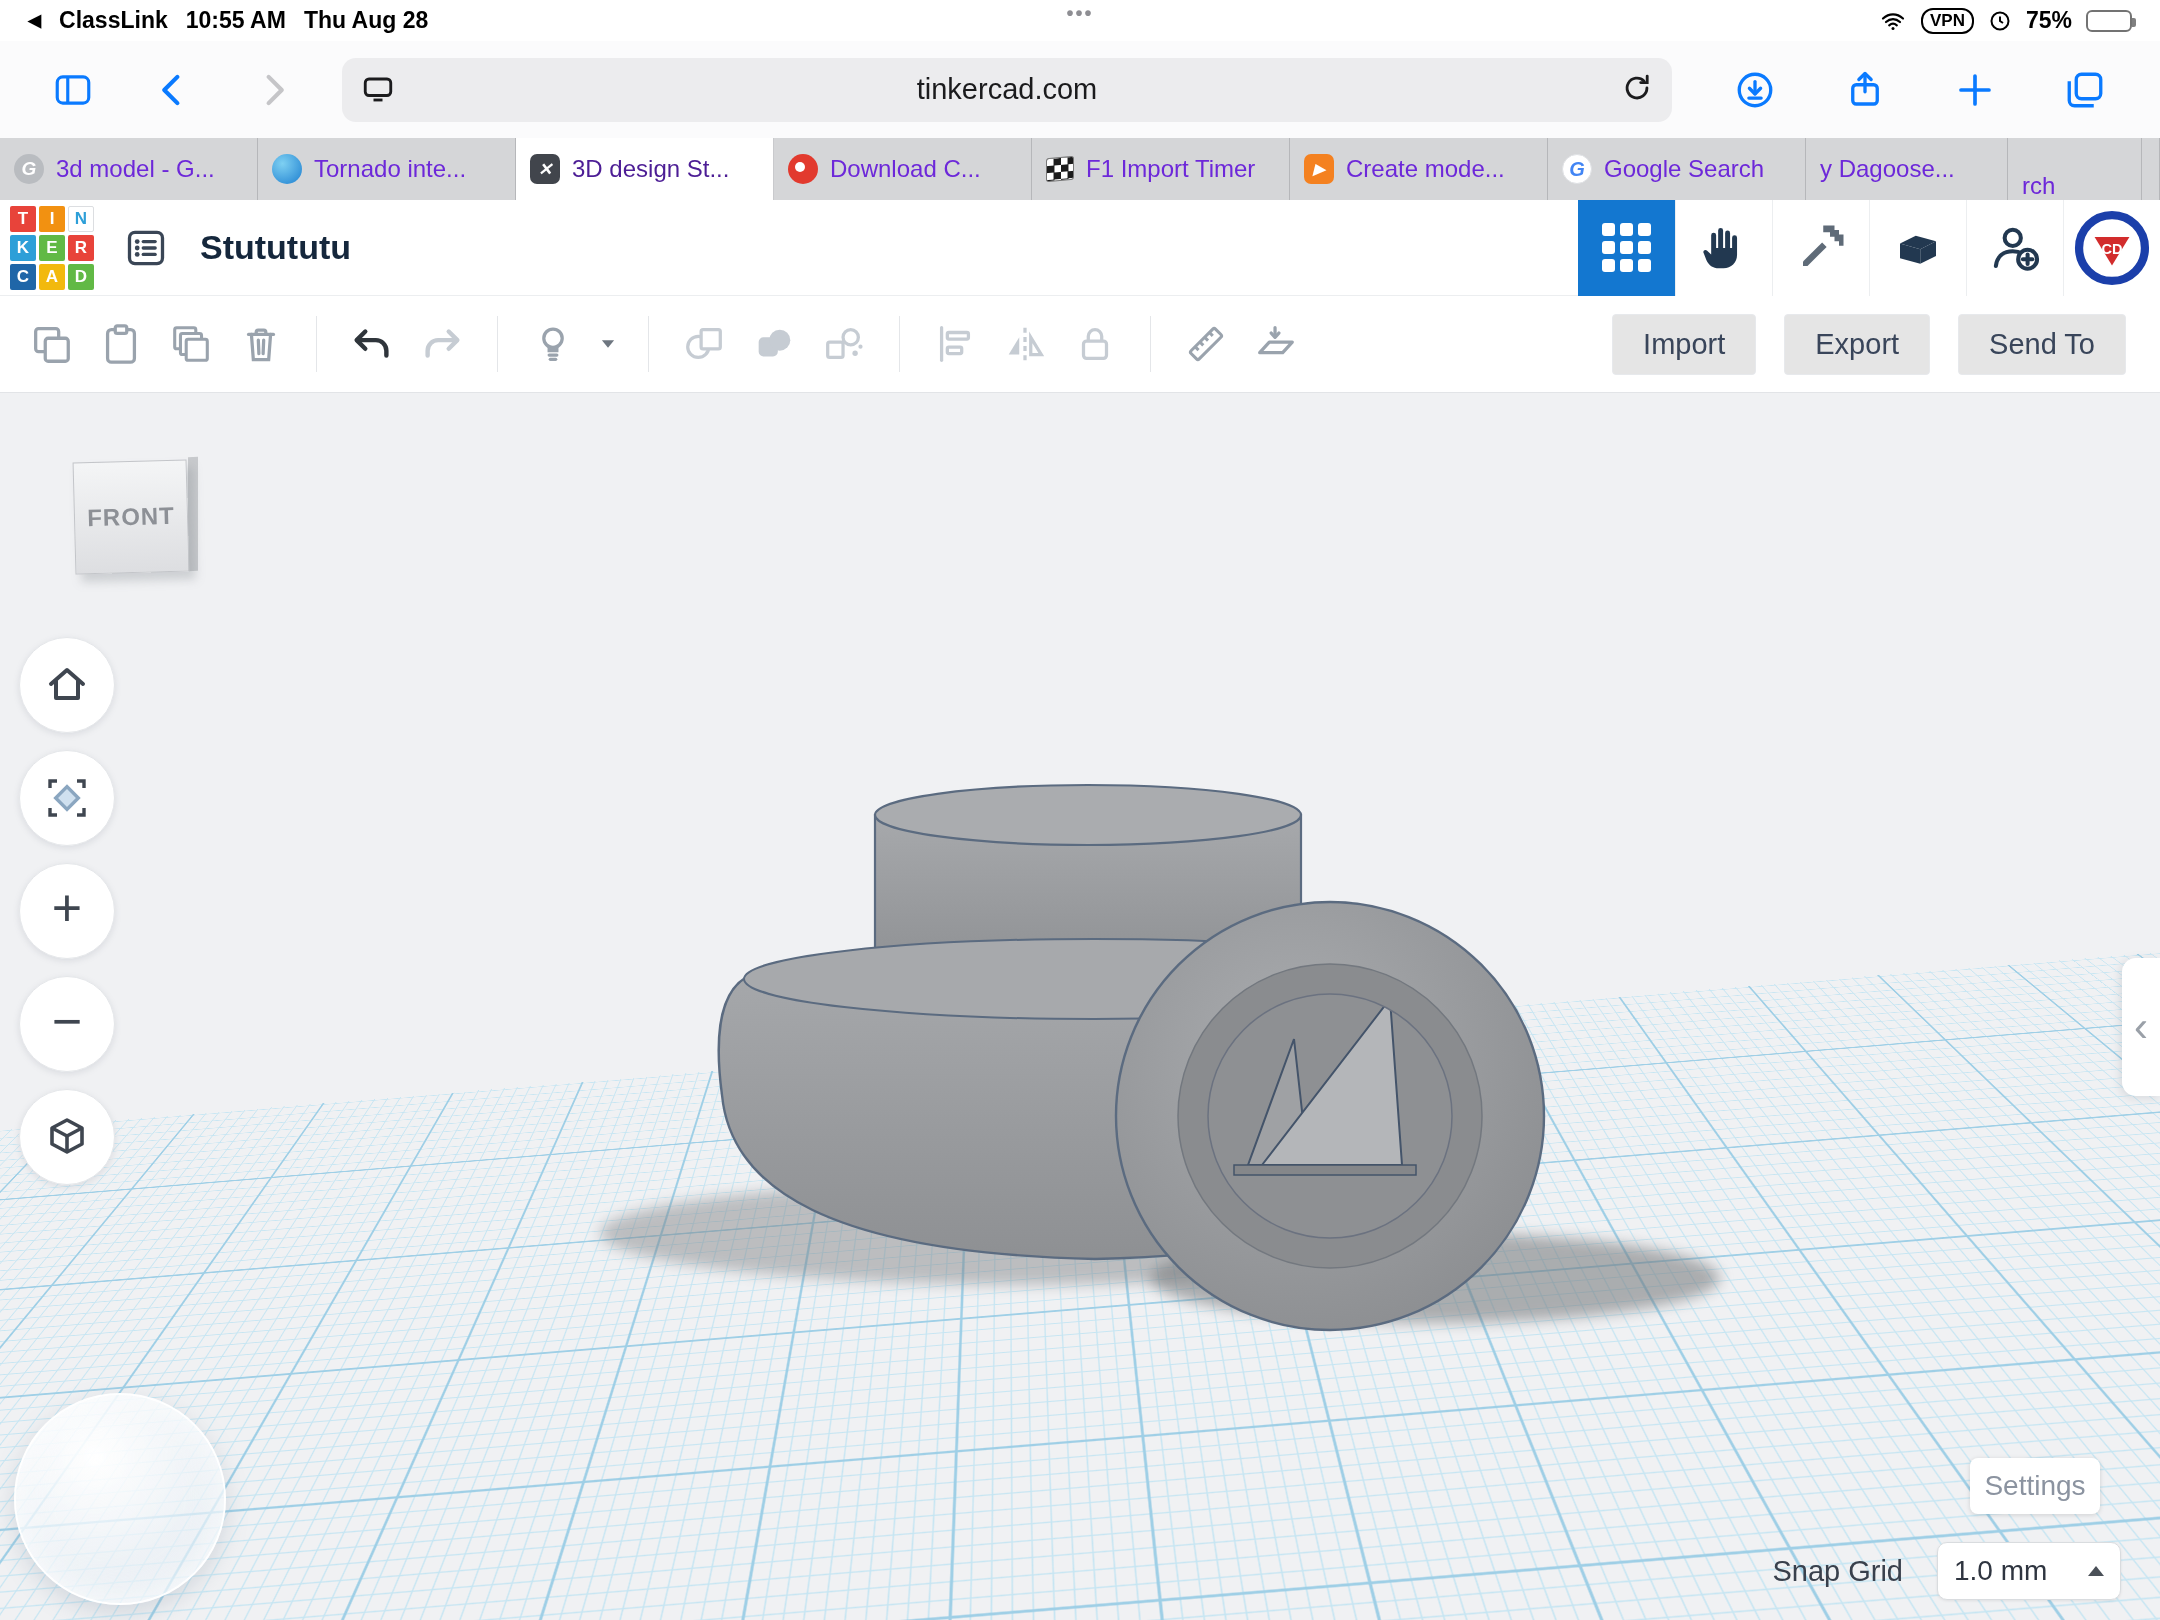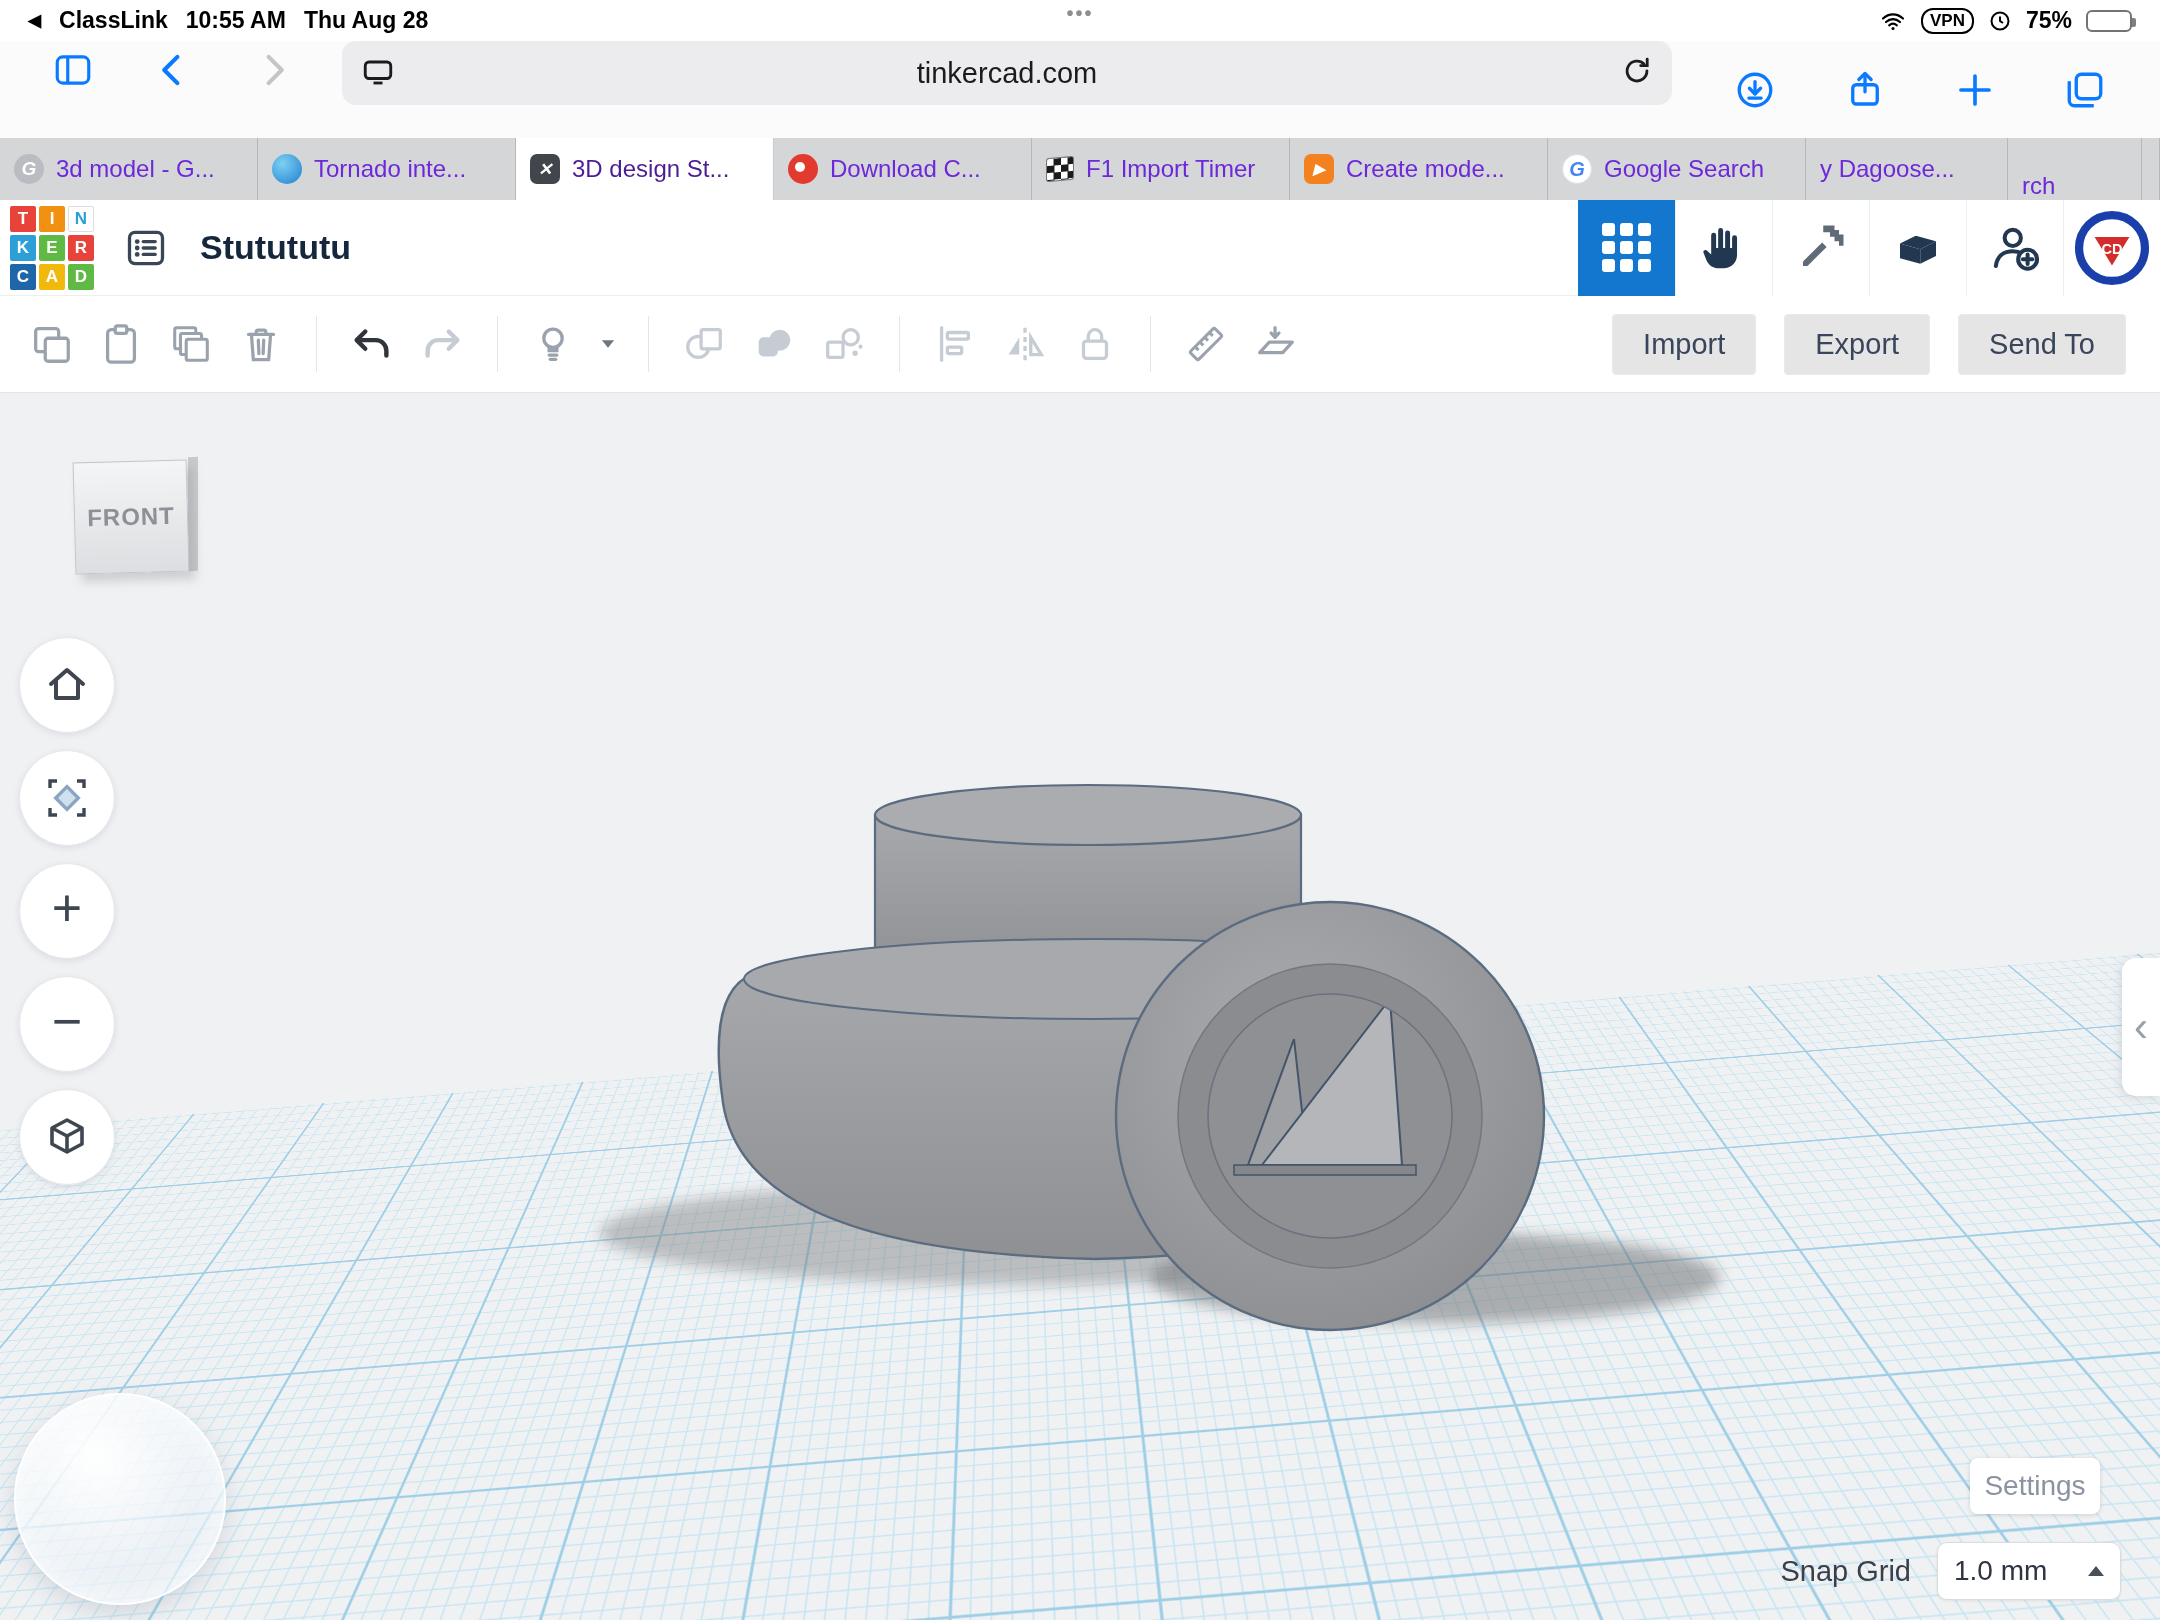--- a/index.html
+++ b/index.html
@@ -14,21 +14,21 @@
   .sb-left .tri { font-size:17px; }
   .sb-center { position:absolute; left:50%; top:2px; transform:translateX(-50%); color:#8e8e93; font-size:20px; letter-spacing:2px; }
   .sb-right { display:flex; align-items:center; gap:14px; }
   .sb-right svg { display:block; }
   .vpn-badge { border:2.5px solid #000; border-radius:12px; padding:0 7px; font-size:17px; font-weight:700; line-height:22px; }
   .battery { position:relative; width:46px; height:22px; border:2px solid rgba(0,0,0,.55); border-radius:6px; padding:2px; }
   .battery .fill { height:100%; width:75%; background:#000; border-radius:2px; }
   .battery .tip { position:absolute; right:-6px; top:6px; width:4px; height:9px; background:rgba(0,0,0,.5); border-radius:0 2px 2px 0; }
 
   
-  .safari-bar { height:97px; background:#fbfbfc; display:flex; padding:0 44px; }
+  .safari-bar { height:97px; background:#fbfbfc; display:flex; align-items:center; padding:0 44px; }
   .sfbtn { width:58px; height:58px; display:flex; align-items:center; justify-content:center; color:#0a7aff; flex:0 0 auto; }
   .sfbtn svg { width:42px; height:42px; }
   .sfbtn.disabled { color:#c5c5c8; }
   .spacer-sm { width:42px; flex:0 0 auto; }
   .url-field { flex:1 1 auto; max-width:1330px; height:64px; margin:0 54px 0 40px; background:#ececee; border-radius:14px; display:flex; align-items:center; padding:0 18px; position:relative; }
   .url-field .page-ico { color:#1c1c1e; }
   .url-field .page-ico svg { width:36px; height:36px; }
   .url-text { position:absolute; left:0; right:0; text-align:center; font-size:29px; color:#1b1b1d; }
   .url-field .reload { margin-left:auto; color:#1c1c1e; z-index:2; }
   .url-field .reload svg { width:34px; height:34px; }
@@ -106,21 +106,21 @@
   .nav-btn svg { width:48px; height:48px; }
   .nav-btn .zoom-glyph { line-height:1; transform:translateY(-3px); }
 
   .right-tab { position:absolute; right:0; top:565px; width:38px; height:138px; background:#fff; border-radius:14px 0 0 14px; box-shadow:-2px 2px 8px rgba(120,130,145,.22); z-index:3; display:flex; align-items:center; justify-content:center; color:#9aa0a8; font-size:42px; }
 
   .pointer-circle { position:absolute; left:14px; top:1000px; width:212px; height:212px; border-radius:50%; z-index:4;
     background:radial-gradient(circle at 38% 30%, rgba(255,255,255,.96), rgba(233,240,246,.62) 62%, rgba(214,227,238,.4));
     border:2px solid rgba(255,255,255,.95); box-shadow:0 8px 22px rgba(120,140,160,.25), inset 0 0 36px rgba(255,255,255,.85); }
 
   .settings-btn { position:absolute; right:60px; top:1065px; width:130px; height:56px; background:#fff; border-radius:8px; box-shadow:0 1px 5px rgba(0,0,0,.14); display:flex; align-items:center; justify-content:center; color:#8b93a0; font-size:28px; z-index:3; }
-  .snap-row { position:absolute; right:39px; bottom:20px; display:flex; align-items:center; gap:26px; z-index:3; }
+  .snap-row { position:absolute; right:39px; bottom:20px; display:flex; align-items:center; gap:34px; z-index:3; }
   .snap-label { font-size:29px; color:#39404c; }
   .snap-select { width:184px; height:58px; background:#fff; border:1px solid #d9dcdf; border-radius:10px; display:flex; align-items:center; justify-content:space-between; padding:0 16px; font-size:28px; color:#2f3540; box-shadow:0 1px 3px rgba(0,0,0,.08); }
   .caret-up { width:0; height:0; border-left:8px solid transparent; border-right:8px solid transparent; border-bottom:10px solid #4a5058; }
 </style>
 </head>
 <body>
 
 <div class="screen">
 
   <header class="status-bar">

